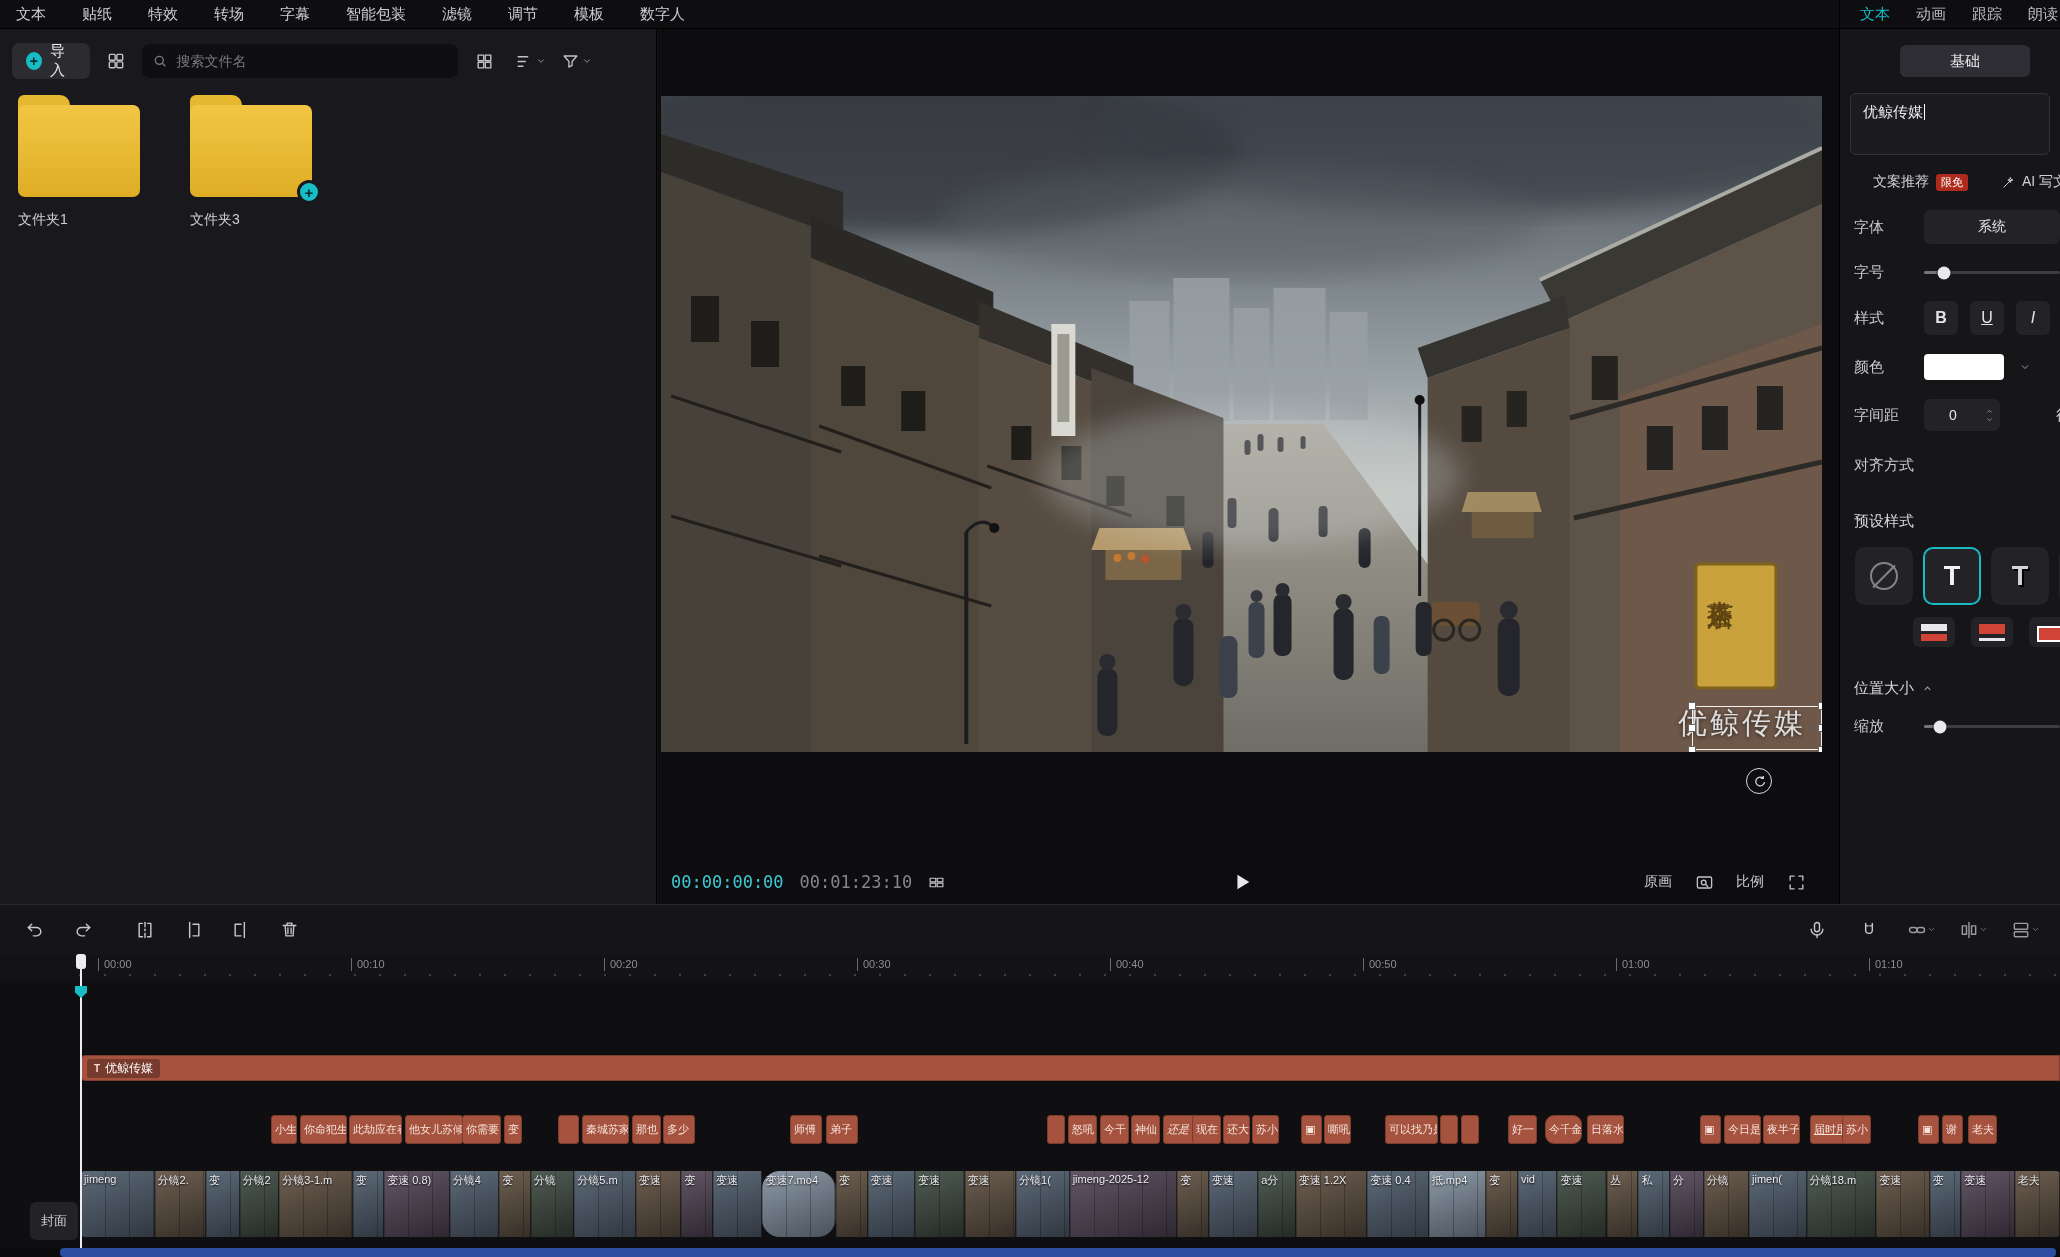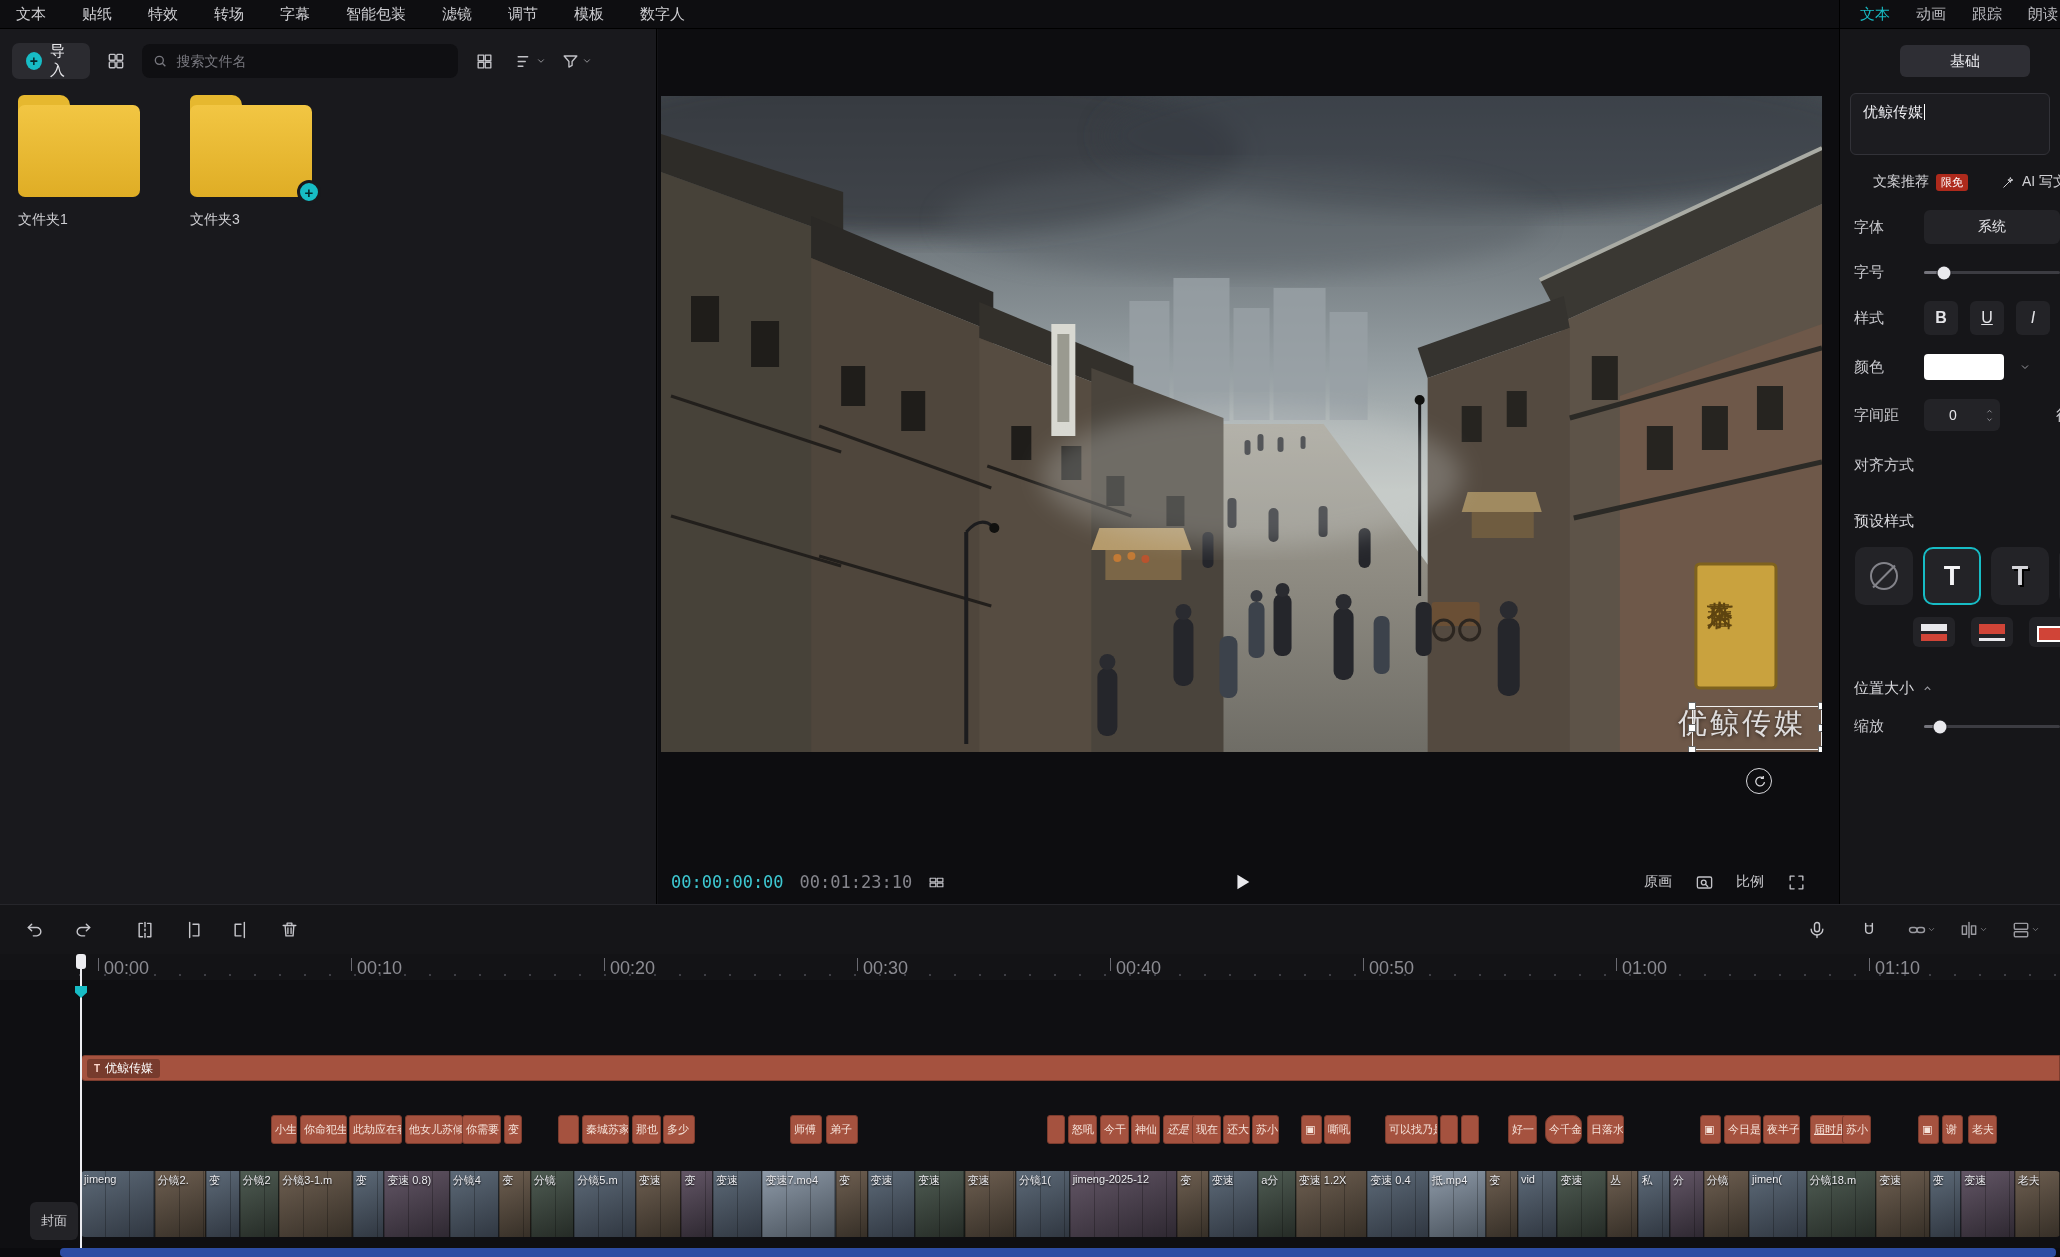--- a/index.html
+++ b/index.html
@@ -101,21 +101,21 @@
   .kind-chip-c::before{content:"";position:absolute;left:8px;right:8px;top:9px;height:12px;background:#d04437;border:2px solid #fff;}
 
   
   .tl-toolbar{position:absolute;left:0;top:904px;width:2060px;height:50px;background:#151518;border-top:1px solid #26262b;display:flex;align-items:center;padding:0 20px;gap:0;}
   .tool{width:30px;height:30px;display:flex;align-items:center;justify-content:center;color:#c6c6cb;margin-right:18px;cursor:pointer;flex:none;}
   .tl-right{margin-left:auto;display:flex;align-items:center;}
   .tl-right .tool{margin-right:0;margin-left:22px;}
   .mini{display:flex;align-items:center;color:#9a9aa0;}
   .ruler{position:absolute;left:79px;top:954px;width:1981px;height:26px;}
   .ruler::before{content:"";position:absolute;left:0;right:0;bottom:4px;height:2px;background:repeating-linear-gradient(to right,#3e3e45 0 2px,transparent 2px 25px);}
-  .tick{position:absolute;top:4px;font-size:18px;color:#8c8c92;display:flex;gap:5px;align-items:flex-start;}
+  .tick{position:absolute;top:4px;font-size:11px;color:#8c8c92;display:flex;gap:5px;align-items:flex-start;}
   .tick::before{content:"";width:1px;height:13px;background:#6a6a71;display:inline-block;}
   .tracks{position:absolute;left:0;top:980px;width:2060px;height:268px;background:#0f0f12;}
   .cover-btn{position:absolute;left:30px;top:222px;width:48px;height:38px;background:#232327;border-radius:6px;display:flex;align-items:center;justify-content:center;font-size:13px;color:#cfcfd3;cursor:pointer;}
   .track-text{position:absolute;left:81px;top:75px;right:0;height:26px;background:var(--clipred);border:1px solid #7c3c2e;border-radius:4px 0 0 4px;display:flex;align-items:center;}
   .track-text-chip{display:flex;align-items:center;gap:5px;margin-left:5px;font-size:12px;color:#fff;background:rgba(0,0,0,.28);padding:1px 7px;border-radius:3px;}
   .t-ic{font-size:10px;font-weight:bold;color:#ffd9cf;}
   .sub-lane{position:absolute;left:0;top:135px;width:2060px;height:30px;}
   .subclip{position:absolute;top:0;height:29px;background:var(--clipred);border:1px solid #7c3c2e;border-radius:3px;font-size:11px;color:#f6e3da;overflow:hidden;display:flex;align-items:center;padding:0 3px;white-space:nowrap;cursor:pointer;}
   .vid-lane{position:absolute;left:81px;top:191px;width:1979px;height:66px;display:flex;overflow:hidden;border-radius:4px;}
   .clip{position:relative;flex:1 1 auto;border-right:1px solid rgba(0,0,0,.6);overflow:hidden;cursor:pointer;}
@@ -864,21 +864,21 @@
         </div>
 
         <div class="clip tone-d" style="width: 24px; flex-basis: 24px;">
           <span class="clip-label">变</span>
         </div>
 
         <div class="clip tone-a" style="width: 42px; flex-basis: 42px;">
           <span class="clip-label">变速</span>
         </div>
 
-        <div class="clip tone-e" style="width: 66px; flex-basis: 66px;">
+        <div class="clip tone-e" style="width: 66px; flex-basis: 66px; border-radius: 18px;">
           <span class="clip-label">变速7.mo4</span>
         </div>
 
         <div class="clip tone-b" style="width: 24px; flex-basis: 24px;">
           <span class="clip-label">变</span>
         </div>
 
         <div class="clip tone-a" style="width: 40px; flex-basis: 40px;">
           <span class="clip-label">变速</span>
         </div>

